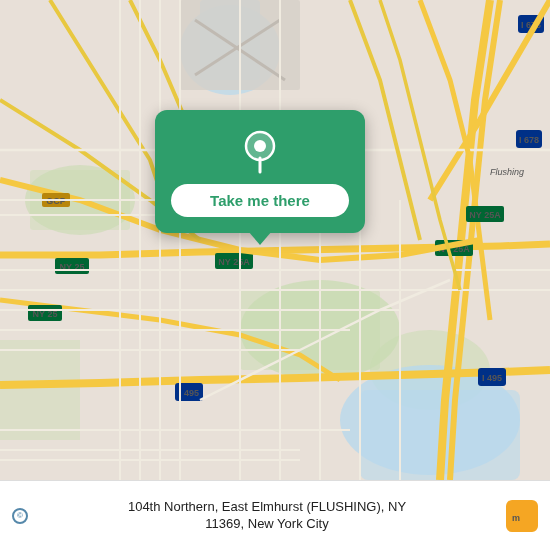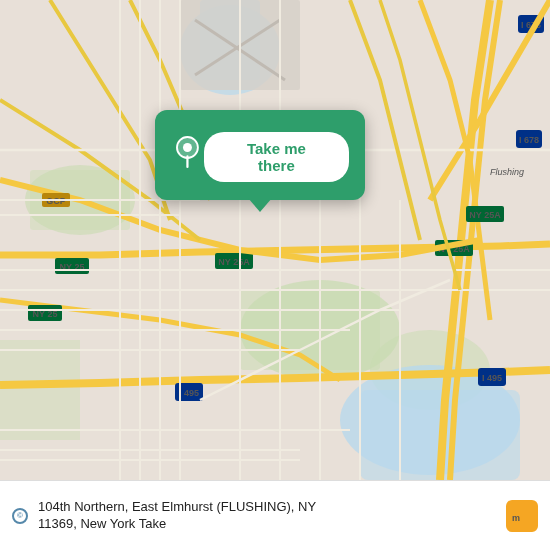--- a/index.html
+++ b/index.html
@@ -53,20 +53,21 @@
       font-size: 8px;
       color: #58a;
       font-weight: bold;
     }
 
     #address-text {
       font-size: 13px;
       color: #222;
       flex: 1;
       line-height: 1.3;
+      text-align: center;
     }
 
     #moovit-logo {
       display: flex;
       align-items: center;
       margin-left: 10px;
       flex-shrink: 0;
     }
 
     .moovit-m {
@@ -85,21 +86,21 @@
     
     #popup-card {
       position: absolute;
       top: 110px;
       left: 155px;
       width: 210px;
       background: #2e9e6b;
       border-radius: 12px;
       padding: 20px 16px 16px;
       display: flex;
-      flex-direction: row;
+      flex-direction: column;
       align-items: center;
       box-shadow: 0 4px 15px rgba(0,0,0,0.3);
       z-index: 100;
     }
 
     #popup-card::after {
       content: '';
       position: absolute;
       bottom: -12px;
       left: 50%;
@@ -247,21 +248,21 @@
     <button id="take-me-btn">Take me there</button>
   </div>
 </div>
 
 <div id="info-bar">
   <div id="osm-logo">
     <div id="osm-circle">©</div>
   </div>
   <div id="address-text">
     <span>104th Northern, East Elmhurst (FLUSHING), NY</span><br>
-    <span>11369, New York Take</span>
+    <span>11369, New York City</span>
   </div>
   <div id="moovit-logo">
     <div class="moovit-m">
       <svg width="22" height="16" viewBox="0 0 22 16">
         <text x="1" y="13" fill="white" font-size="13" font-weight="bold" font-family="Arial">m</text>
       </svg>
     </div>
   </div>
 </div>
 

